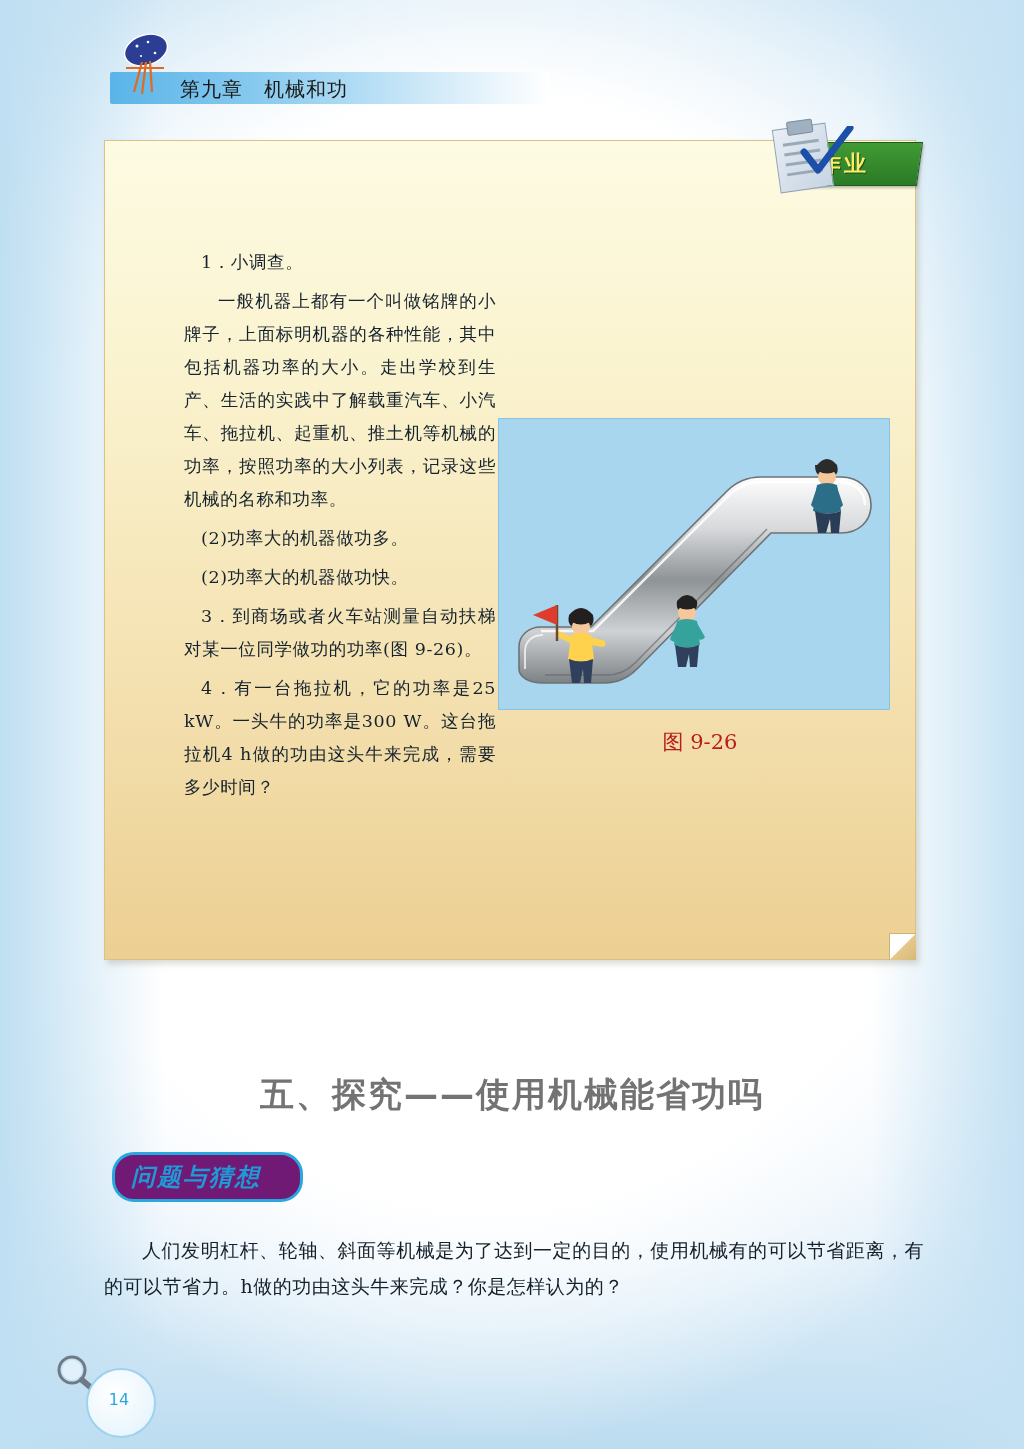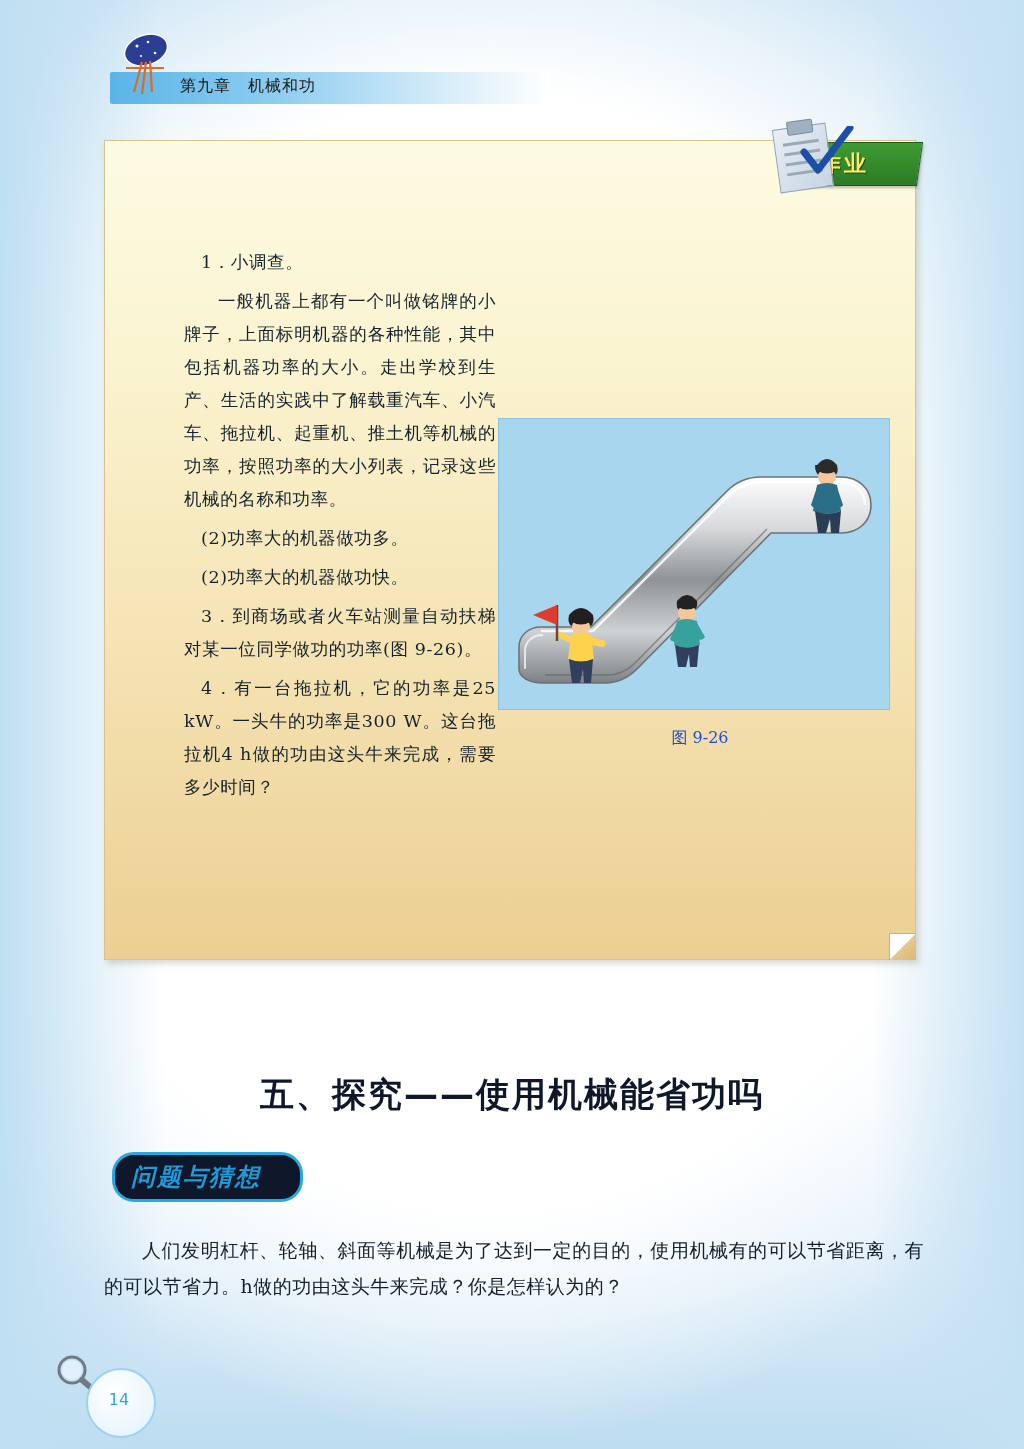--- a/index.html
+++ b/index.html
@@ -23,21 +23,21 @@
   
   .header{position:absolute;left:110px;top:72px;width:440px;height:34px;}
   .header-bar{
     position:absolute;left:0;top:0;width:440px;height:32px;
     background:linear-gradient(90deg,#5ab4e8 0%,#8ecdf0 38%,#cfe9f8 72%,#ffffff 100%);
     border-radius:2px;
   }
   .header-title{
     position:absolute;left:70px;top:4px;
     font-family:"DejaVu Sans", sans-serif;
-    font-size:16px;color:#1a1a1a;letter-spacing:1px;
+    font-size:20px;color:#1a1a1a;letter-spacing:1px;
   }
   .satellite{position:absolute;left:112px;top:28px;width:72px;height:72px;}
 
   
   .panel{
     position:absolute;left:104px;top:140px;width:810px;height:818px;
     background:linear-gradient(180deg,#fdfbe3 0%,#faf3cf 28%,#f5e3b4 62%,#eccf92 100%);
     border:1px solid #d9c28a;
     box-shadow:3px 4px 6px rgba(120,110,80,.25);
   }
@@ -90,34 +90,34 @@
   .indent{text-indent:34px;}
   .indent2{text-indent:17px;}
 
   
   .figure{
     position:absolute;left:498px;top:418px;width:390px;height:290px;
     background:#a9d6ef;border:1px solid #8cc3e3;
   }
   .fig-caption{
     position:absolute;left:640px;top:728px;width:120px;text-align:center;
-    font-family:"DejaVu Serif", serif;font-size:16px;color:#1d4ed8;
+    font-family:"DejaVu Serif", serif;font-size:21px;color:#b91c1c;
   }
 
   
   .section-title{
     position:absolute;left:0;top:1072px;width:1024px;text-align:center;
     font-family:"DejaVu Sans", sans-serif;font-weight:bold;font-size:34px;
-    color:#0f172a;letter-spacing:2px;
+    color:#737373;letter-spacing:2px;
   }
   
   .pill{
     position:absolute;left:112px;top:1152px;width:185px;height:44px;
     border:3px solid #29a8e0;border-radius:22px;
-    background:#0f172a;
+    background:#701a75;
   }
   .pill span{
     position:absolute;left:16px;top:6px;
     font-family:"DejaVu Sans", sans-serif;font-style:italic;font-weight:bold;
     font-size:24px;color:#1f9ad6;letter-spacing:2px;
   }
 
   
   .bottom-para{
     position:absolute;left:104px;top:1232px;width:820px;

